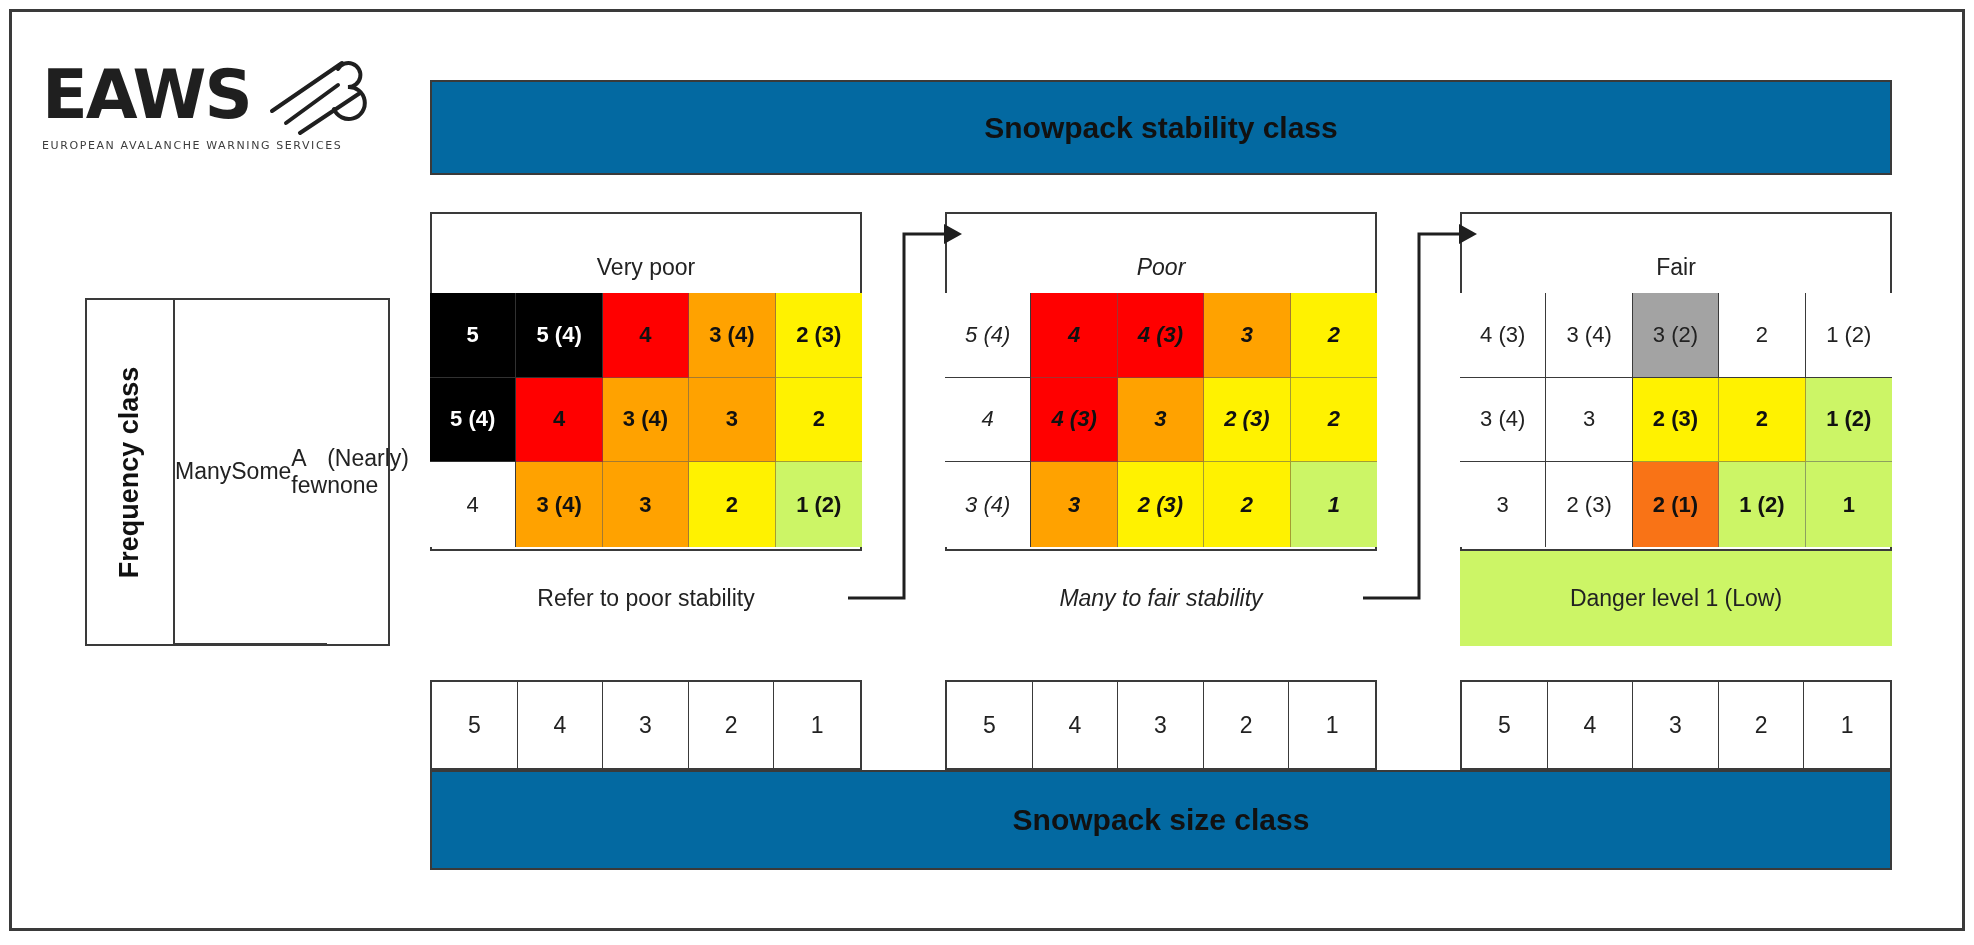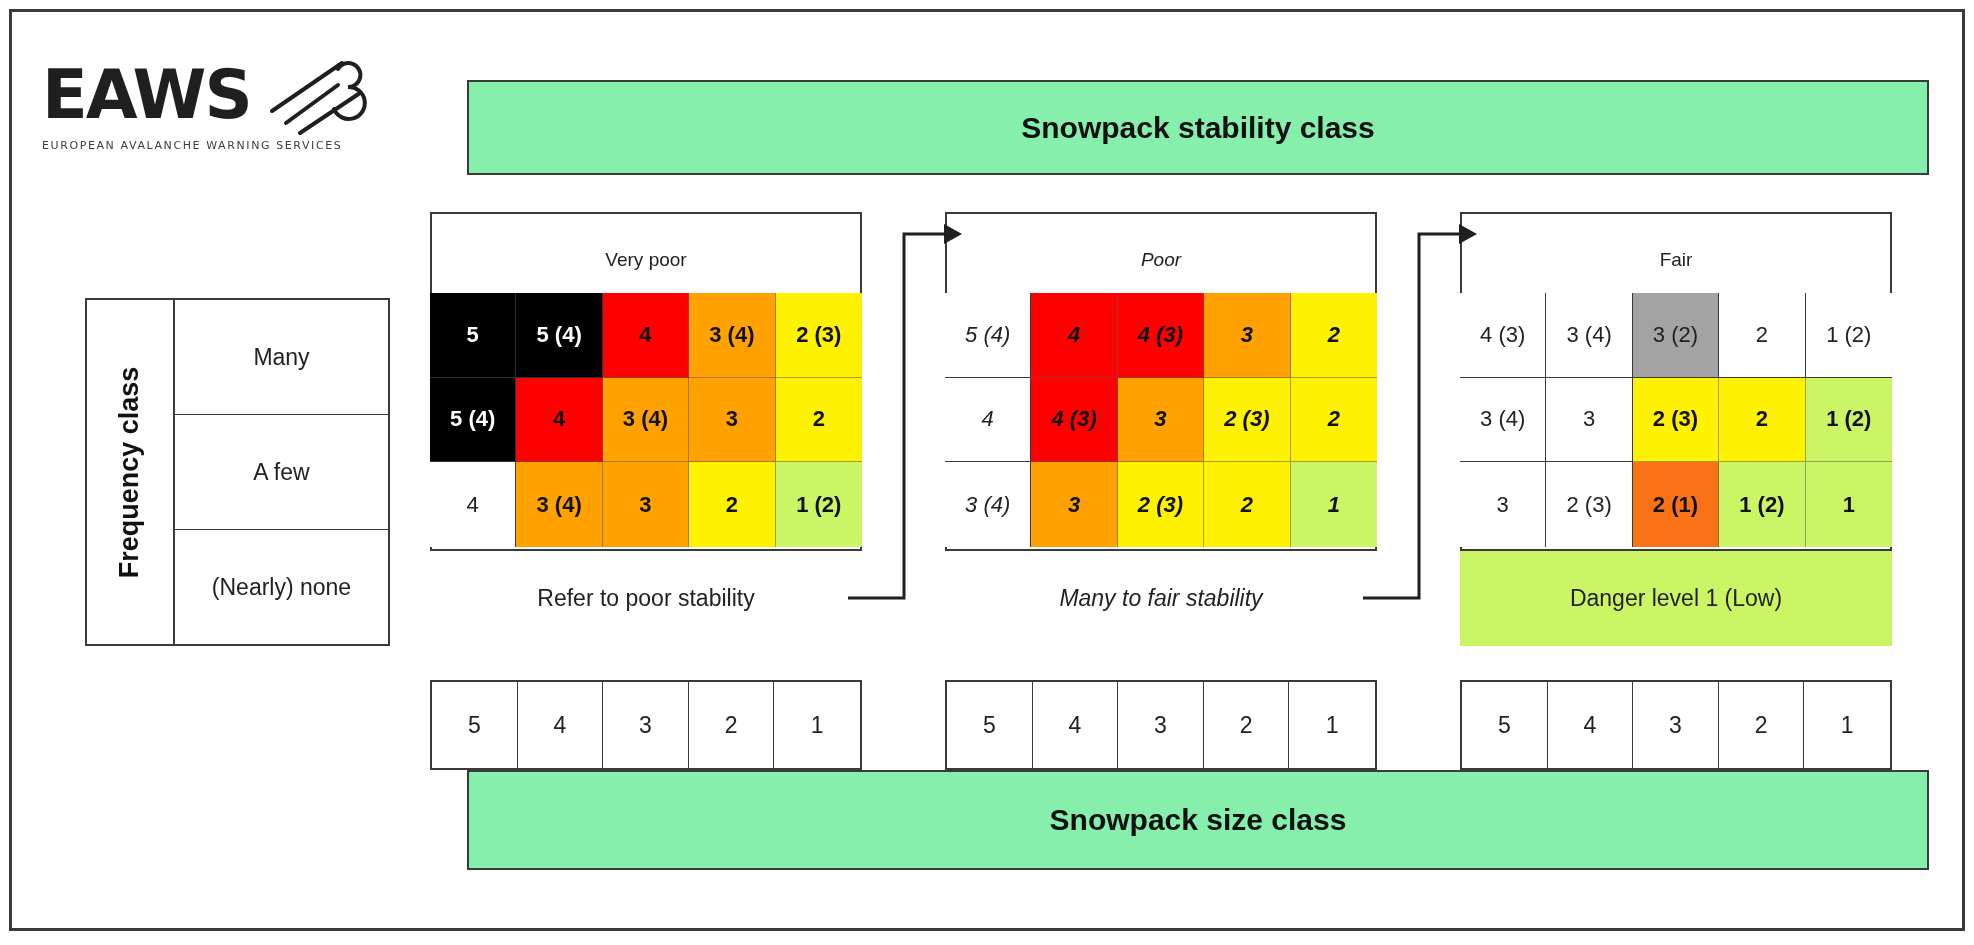--- a/index.html
+++ b/index.html
@@ -35,40 +35,40 @@
     border:2px solid #3a3a3a;box-sizing:border-box;display:flex;background:#fff;
   }
   .freq-title-cell{
     width:88px;border-right:2px solid #3a3a3a;
     display:flex;align-items:center;justify-content:center;box-sizing:border-box;
   }
   .freq-title{
     transform:rotate(-90deg);white-space:nowrap;
     font-size:27px;font-weight:bold;color:#111;
   }
-  .freq-rows{flex:1;display:flex;flex-direction:column;text-align:center;}
+  .freq-rows{flex:1;display:flex;}
   .freq-row{
     flex:1;display:flex;align-items:center;justify-content:center;
     font-size:23px;color:#222;border-bottom:1.5px solid #3a3a3a;box-sizing:border-box;
   }
   .freq-row:last-child{border-bottom:none;}
 
   
   .panel{position:absolute;top:212px;width:432px;height:434px;}
   .panel.p0{left:430px;}
   .panel.p1{left:945px;font-style:italic;}
   .panel.p2{left:1460px;}
   .panel-box{
     position:absolute;left:0;top:0;width:100%;height:100%;
     border:2px solid #3a3a3a;box-sizing:border-box;background:#fff;
   }
   .panel-head{
-    position:absolute;left:0;top:8px;right:0;height:81px;
-    display:flex;align-items:center;justify-content:center;
-    font-size:19px;color:#222;border-bottom:2px solid #3a3a3a;box-sizing:border-box;
+    position:absolute;left:0;top:16px;right:0;height:81px;
+    display:flex;align-items:center;justify-content:center;
+    font-size:23px;color:#222;border-bottom:2px solid #3a3a3a;box-sizing:border-box;
   }
   .grid{
     position:absolute;left:0;top:81px;right:0;height:254px;
     display:grid;grid-template-columns:repeat(5,1fr);grid-template-rows:repeat(3,1fr);
   }
   .cell{
     display:flex;align-items:center;justify-content:center;
     font-size:22px;font-weight:bold;color:#111;
     border-right:1px solid rgba(90,90,90,.55);
     border-bottom:1px solid rgba(90,90,90,.55);
@@ -99,23 +99,23 @@
   .size-strip.s1{left:945px;}
   .size-strip.s2{left:1460px;}
   .size-cell{
     display:flex;align-items:center;justify-content:center;
     font-size:23px;color:#222;border-right:1.5px solid #3a3a3a;box-sizing:border-box;
   }
   .size-cell:last-child{border-right:none;}
 
   
   .banner{
-    position:absolute;border:2px solid #3a3a3a;box-sizing:border-box;background:#86efac;
-    display:flex;align-items:center;justify-content:center;
-    font-size:30px;font-weight:bold;color:#111;margin-left:37px;
+    position:absolute;border:2px solid #3a3a3a;box-sizing:border-box;background:#0369a1;
+    display:flex;align-items:center;justify-content:center;
+    font-size:30px;font-weight:bold;color:#111;
   }
   .banner.top{left:430px;top:80px;width:1462px;height:95px;}
   .banner.bottom{left:430px;top:770px;width:1462px;height:100px;}
 </style>
 </head>
 <body>
 
 <div id="page">
   <div class="frame"></div>
 
@@ -135,20 +135,21 @@
   </div>
 
   <div class="banner top">Snowpack stability class</div>
 
   <div class="freq">
     <div class="freq-title-cell">
       <div class="freq-title">Frequency class</div>
     </div>
     <div class="freq-rows" id="freq-rows">
         <div class="freq-row">Many</div>
+        <div class="freq-row">Some</div>
         <div class="freq-row">A few</div>
         <div class="freq-row">(Nearly) none</div>
       </div>
   </div>
 
   <div id="panels">
       <div class="panel p0">
         <div class="panel-box"></div>
         <div class="panel-head">Very poor</div>
         <div class="grid">

